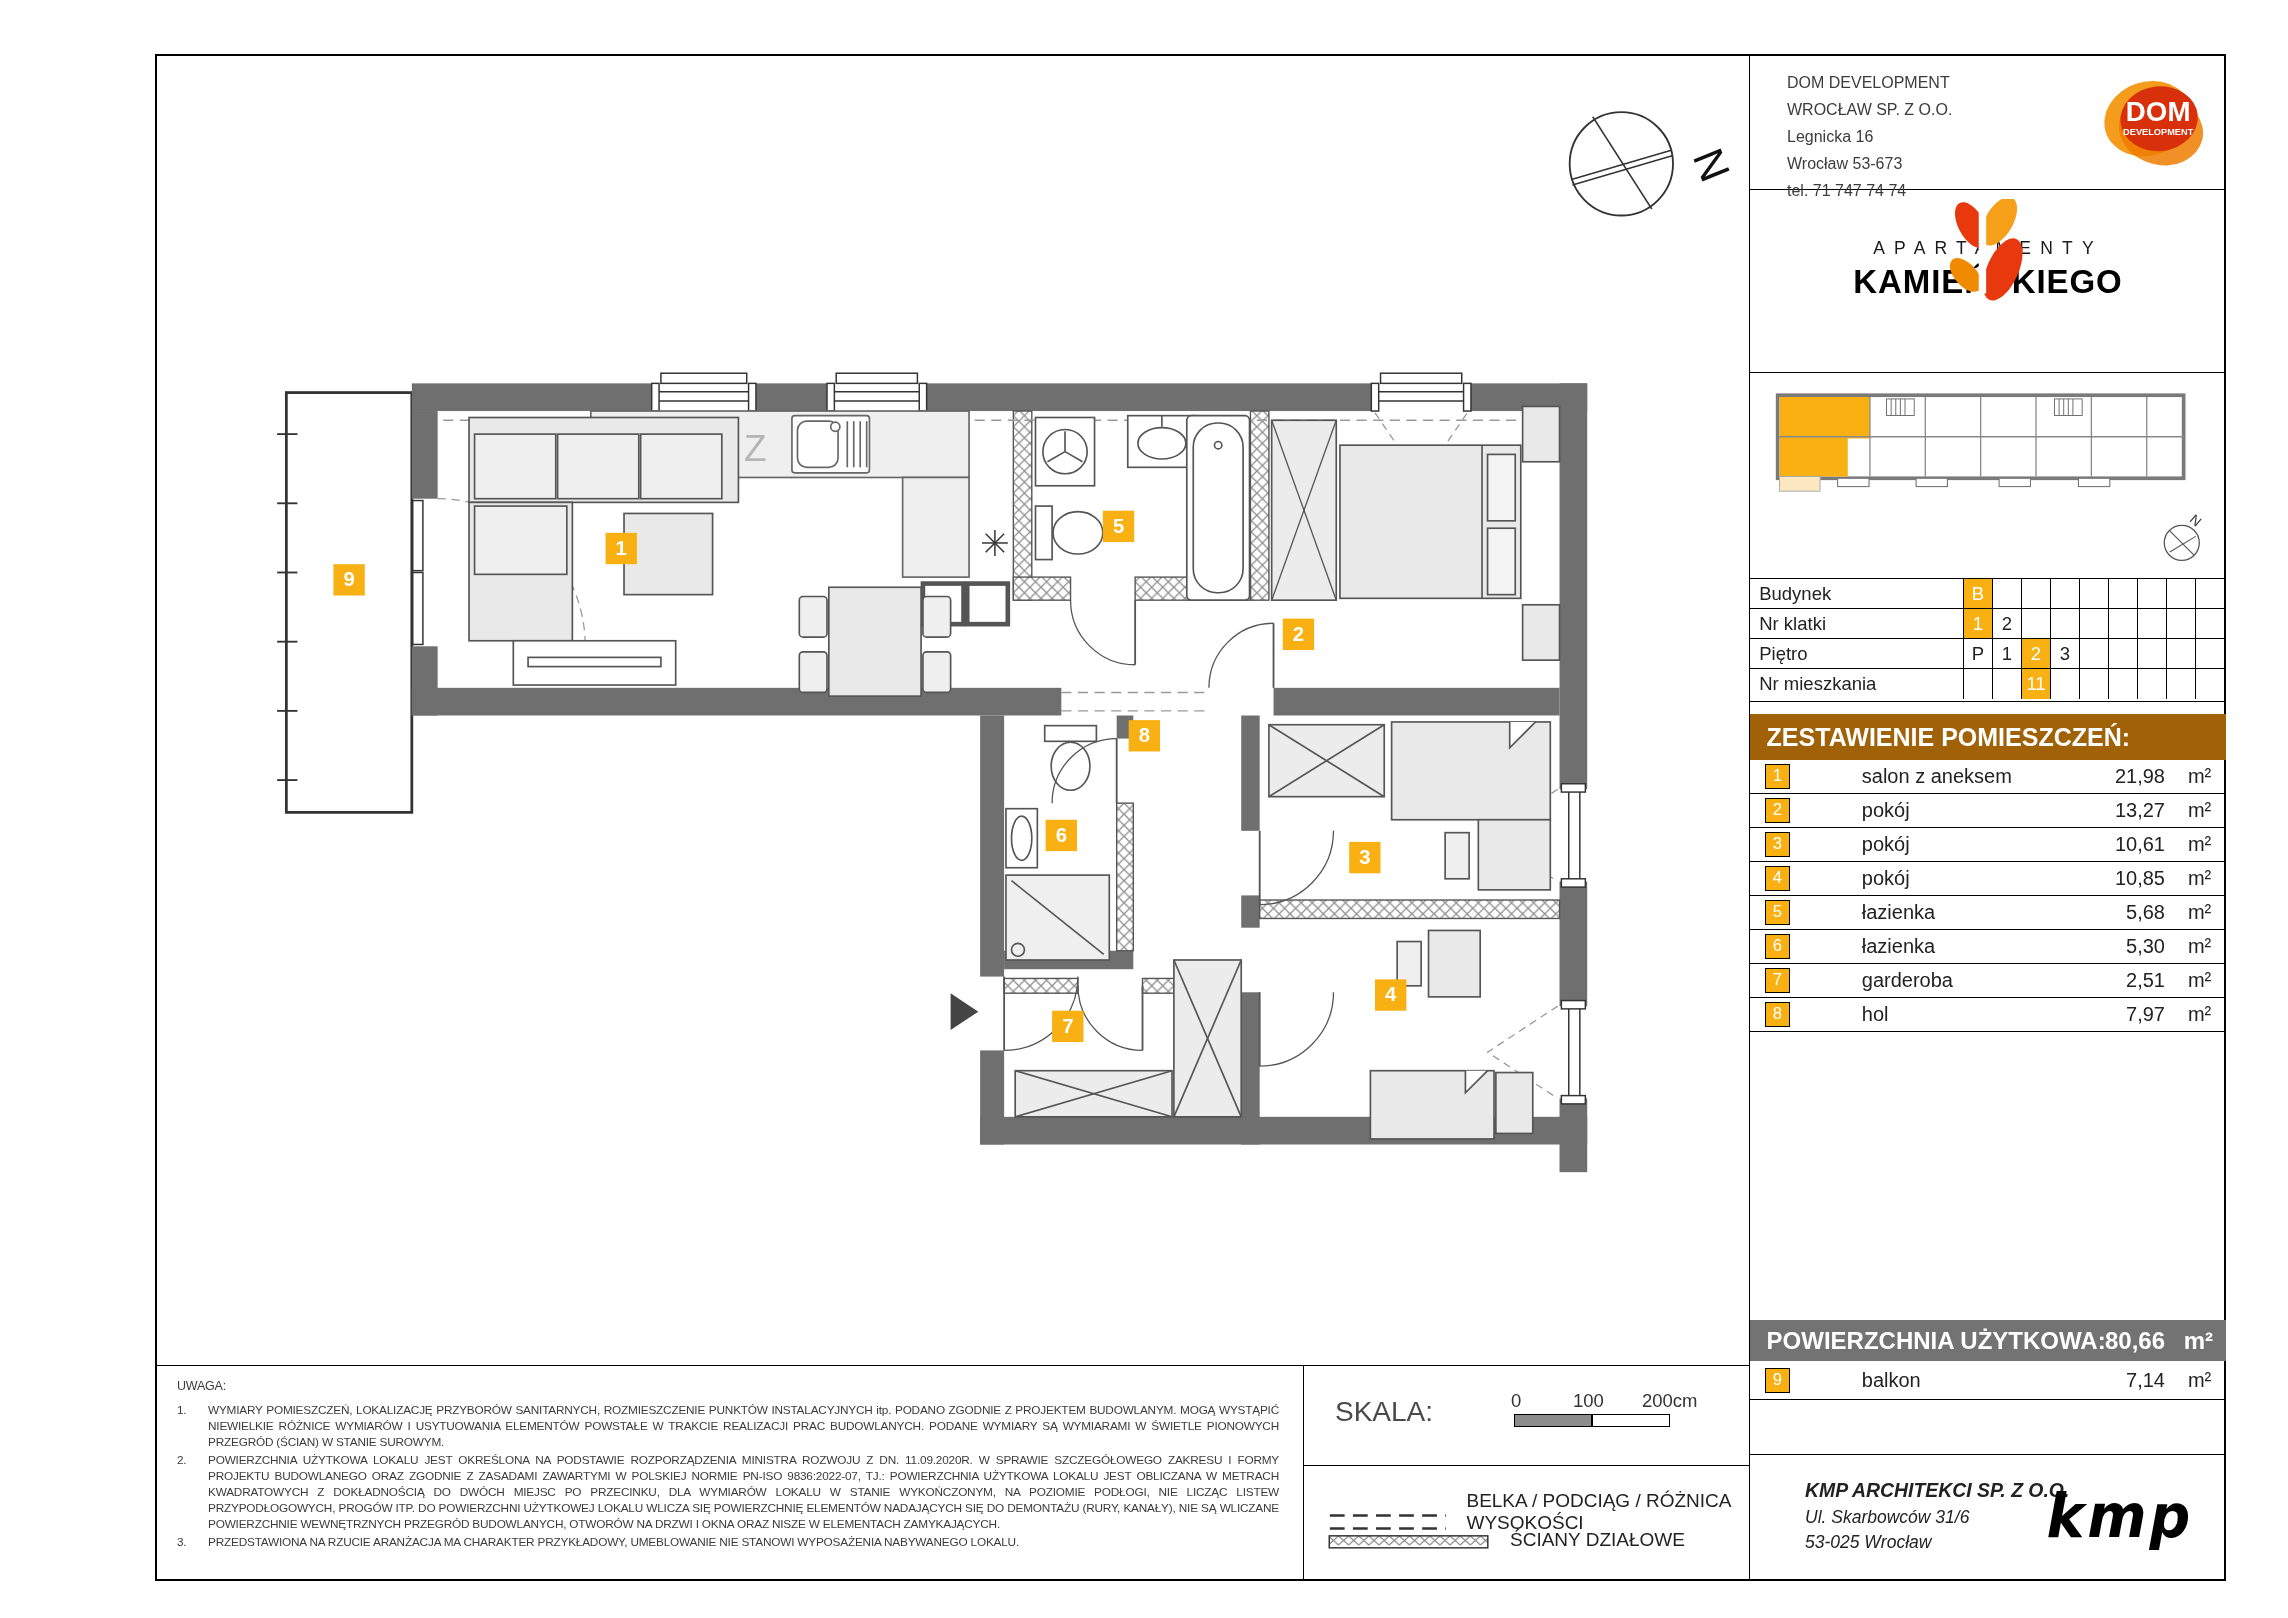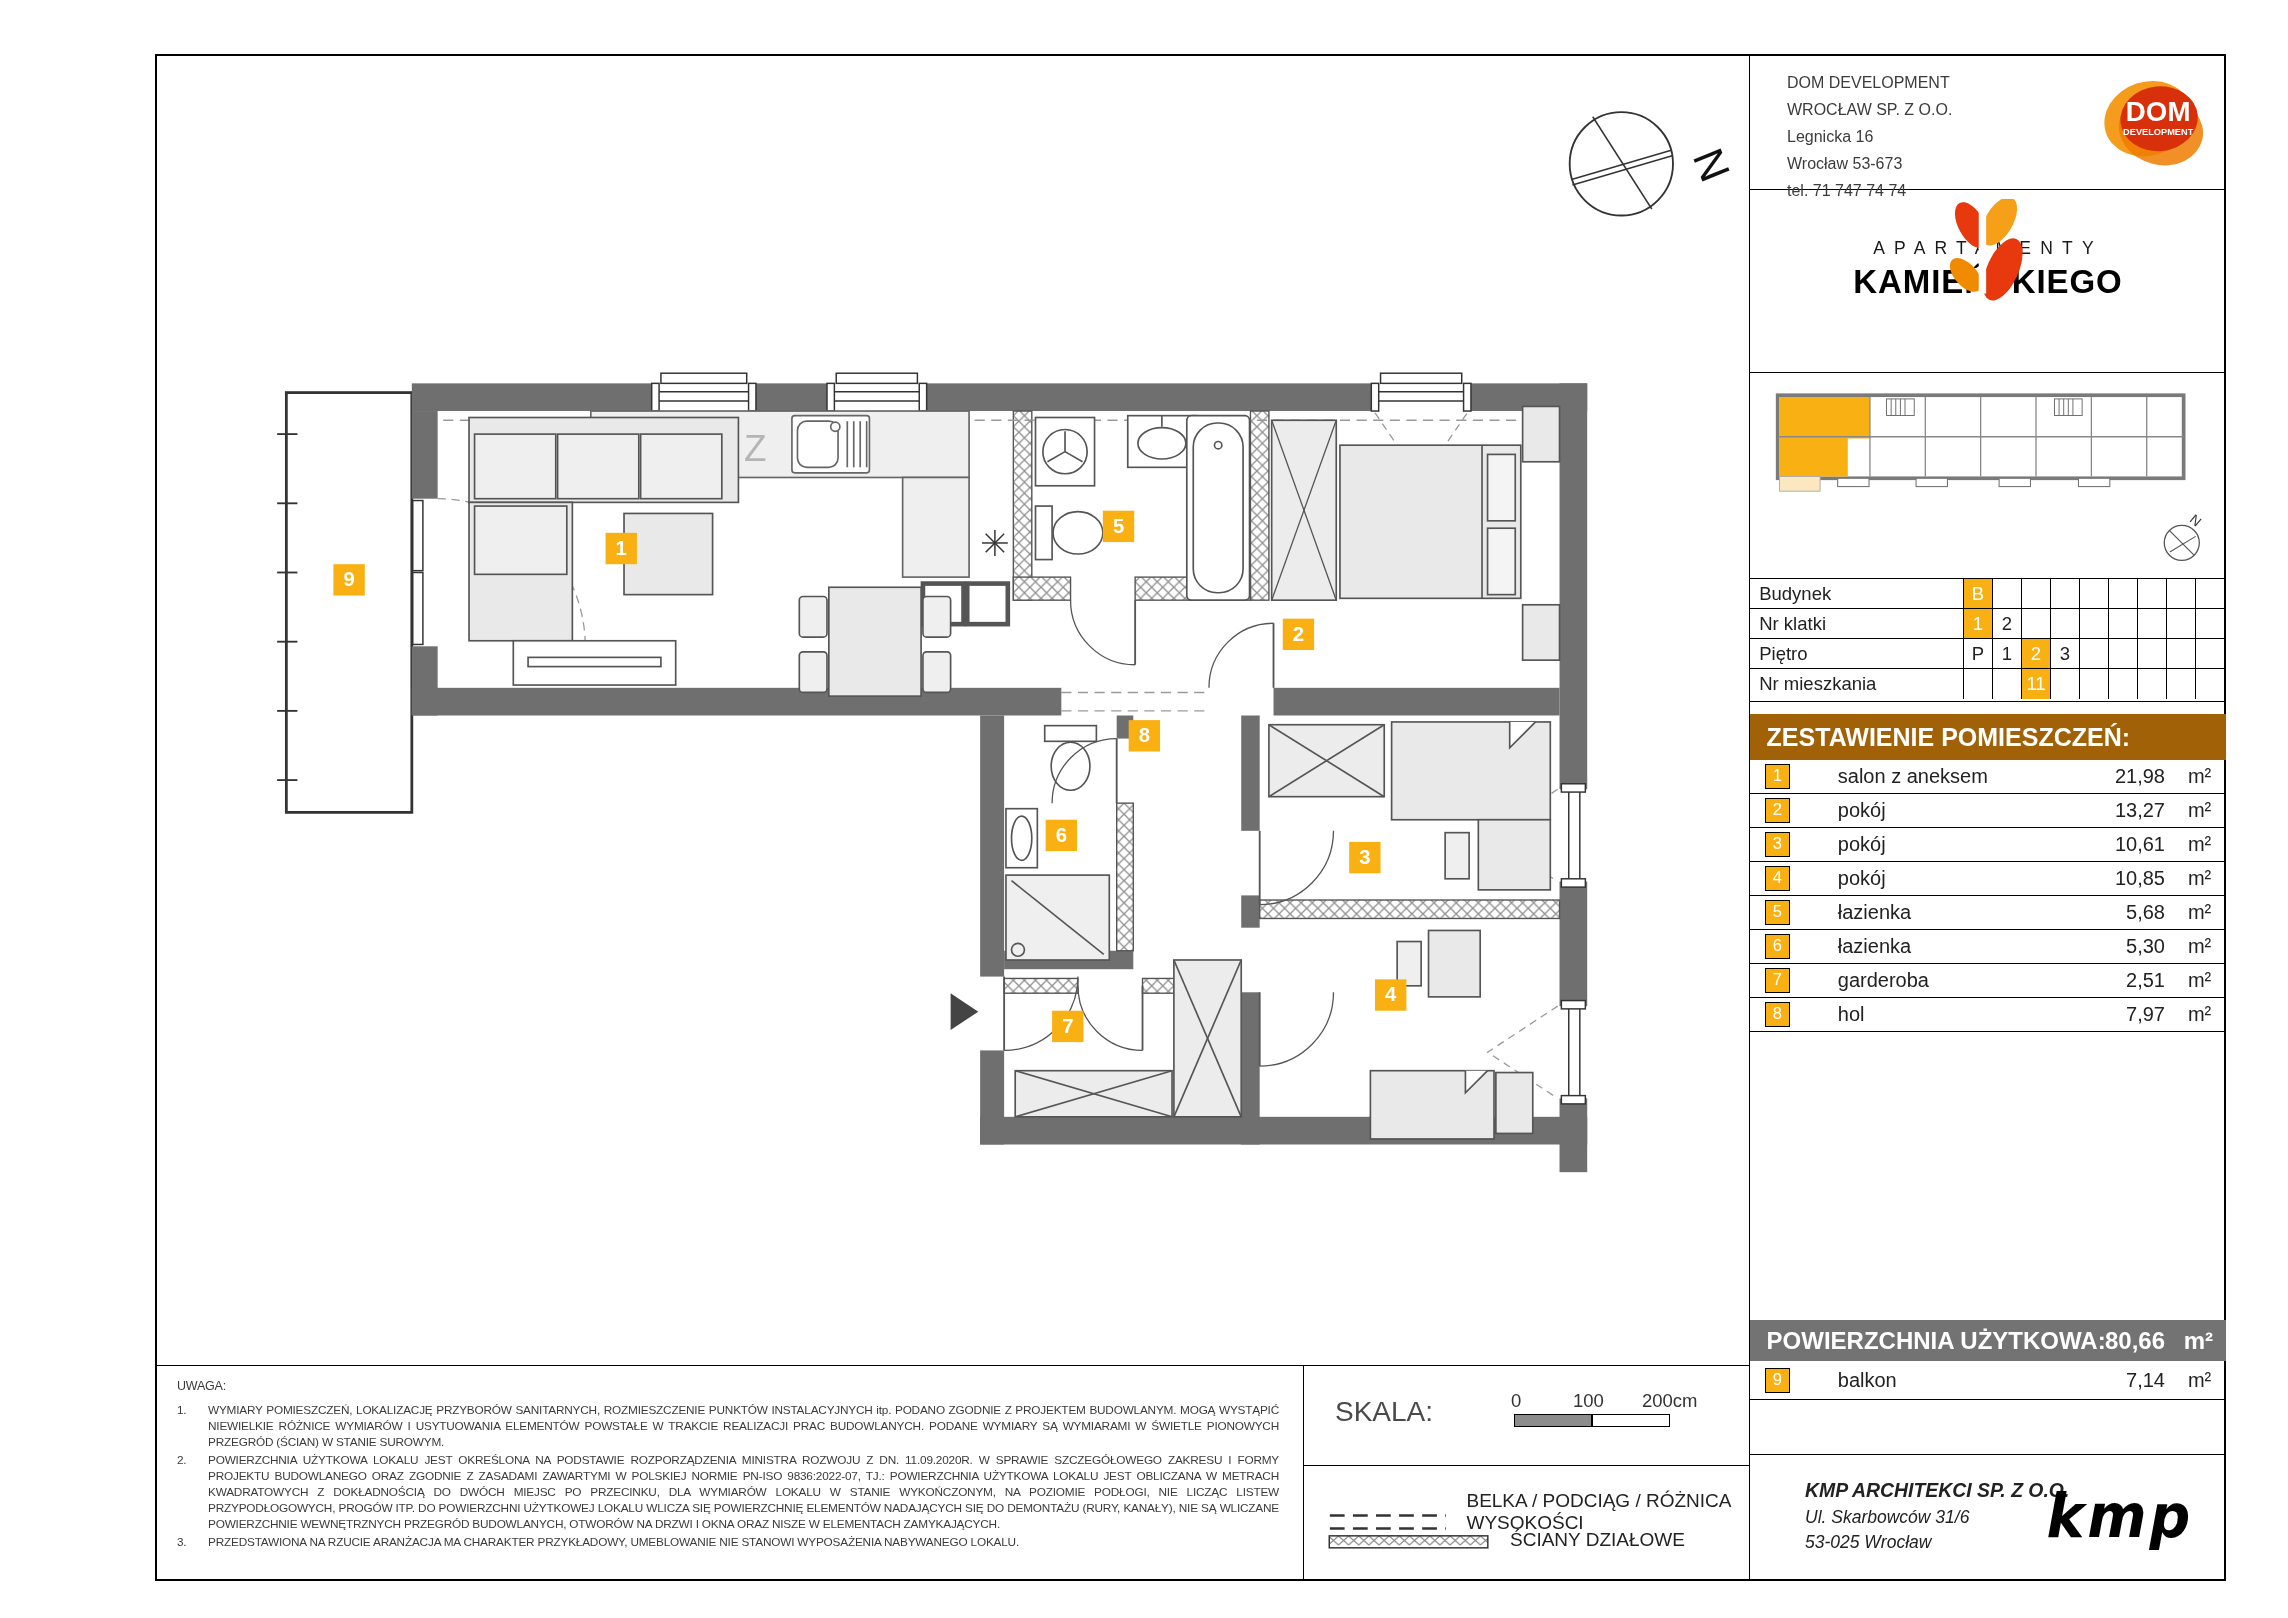--- a/index.html
+++ b/index.html
@@ -25,21 +25,21 @@
   .itl{width:214px;padding-left:9.2px;line-height:29.5px;border-right:0.9px solid #000;box-sizing:border-box;}
   .itc{width:29px;border-right:0.9px solid #000;box-sizing:border-box;text-align:center;line-height:29.5px;}
   .itc:last-child{border-right:none;}
   .itc.hl{background:#F9B013;color:#fff;}
   .zhead{top:660px;height:46px;background:#a16207;color:#fff;font-weight:bold;
          font-size:25px;line-height:46px;padding-left:16.6px;}
   .rooms{top:706px;height:273px;}
   .rrow{display:flex;align-items:center;height:34px;border-bottom:0.9px solid #000;box-sizing:border-box;position:relative;}
   .chip{width:25px;height:25px;background:#F9B013;border:1.8px solid #000;box-sizing:border-box;
         color:#fff;font-size:16.6px;text-align:center;line-height:22px;margin-left:14.8px;}
-  .rname{font-size:20px;color:#222;margin-left:48px;}
+  .rname{font-size:20px;color:#222;margin-left:72px;}
   .rval{position:absolute;right:61px;font-size:20px;}
   .runit{position:absolute;right:14.8px;font-size:20px;}
   .powbar{top:1266px;height:41px;background:#737373;color:#fff;font-weight:bold;font-size:24px;line-height:41px;}
   .powbar .pl{padding-left:16.6px;display:inline-block;}
   .powbar .pv{position:absolute;right:61px;}
   .powbar .pu{position:absolute;right:13px;}
   .balkrow{top:1307px;height:39px;border-bottom:0.9px solid #000;}
   .balkrow .rrow{height:39px;border-bottom:none;}
   .kmp{top:1400px;height:101px;border-top:1.8px solid #000;font-style:italic;}
   .kmp .t1{font-weight:bold;font-size:19.4px;margin:24px 0 0 55px;}

